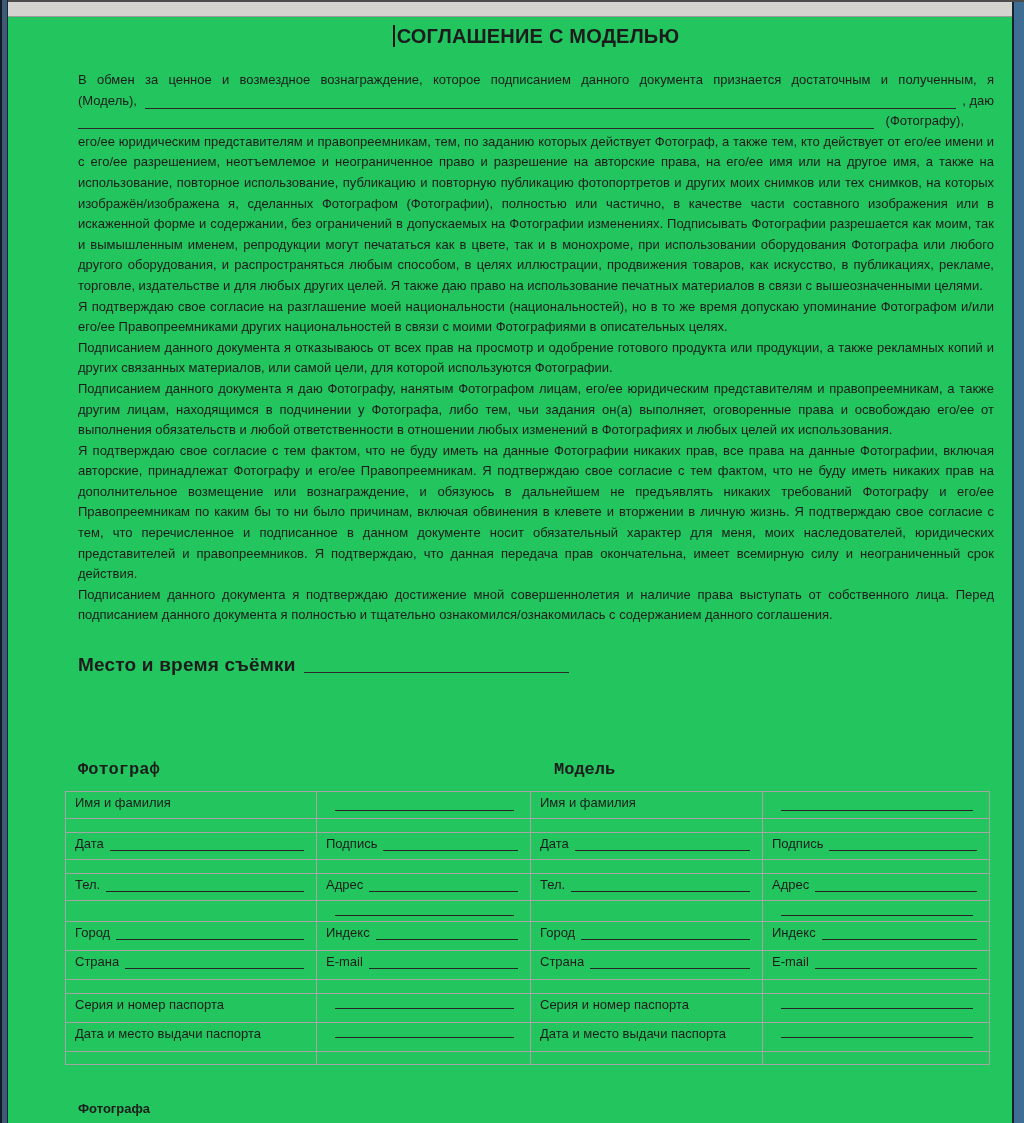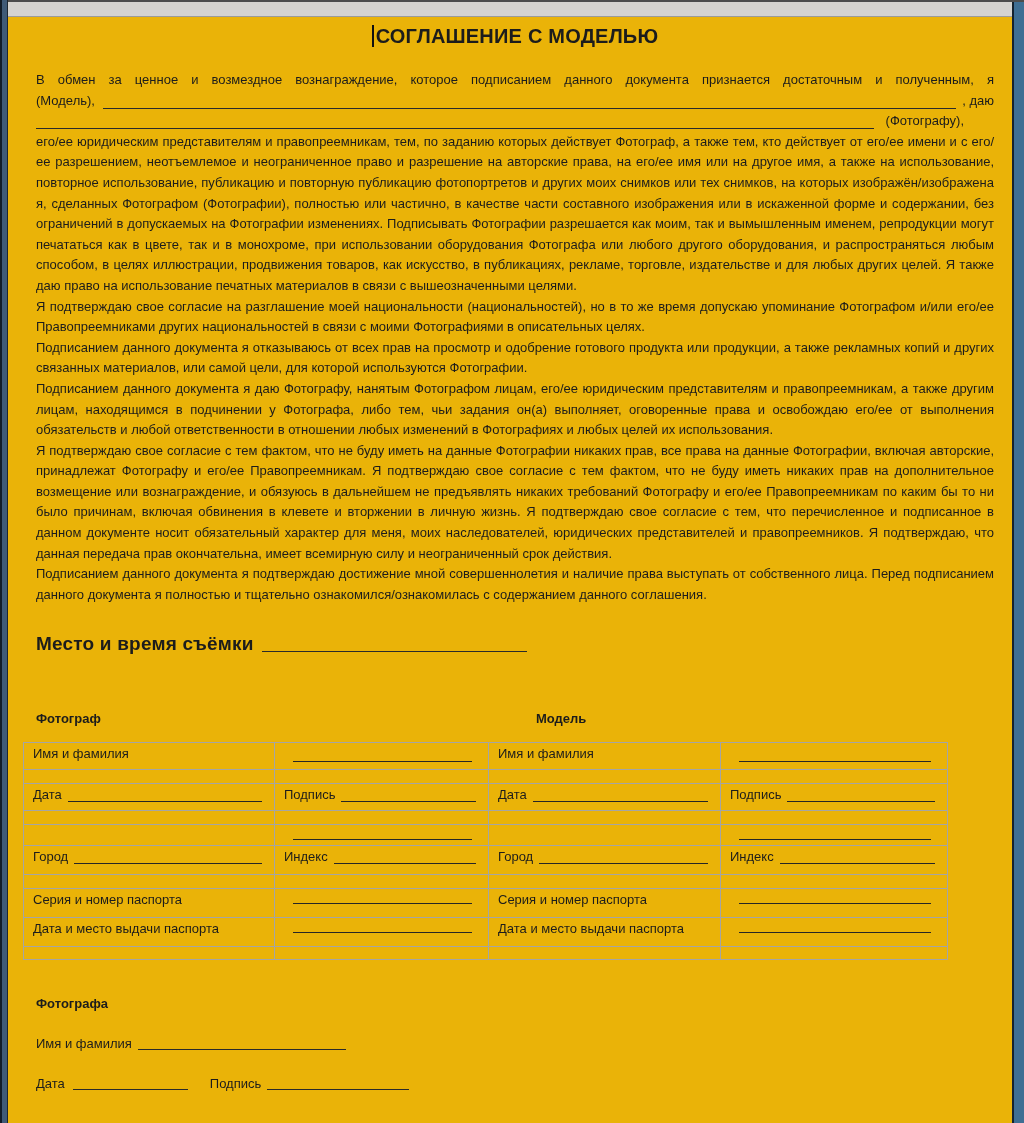--- a/index.html
+++ b/index.html
@@ -9,22 +9,22 @@
     font-family:"Liberation Sans","DejaVu Sans",sans-serif;
     color:#1c1c1c;
   }
   
   .edge-top{position:absolute;top:0;left:0;right:0;height:14px;background:#d5d3cf;border-top:2px solid #4c4c4c;border-bottom:1px solid #9b9b9a;z-index:3;}
   .edge-left{position:absolute;top:0;left:0;bottom:0;width:7px;background:#3f5a77;border-right:1px solid #1d2732;box-shadow:inset 2px 0 0 #121c28;z-index:4;}
   .edge-right{position:absolute;top:2px;right:0;bottom:0;width:10px;background:#3e6e93;border-left:2px solid #14222e;z-index:4;}
 
   .page{
     position:absolute;left:7px;right:10px;top:15px;bottom:0;
-    background:#eab308;
-    padding:0 20px 0 29px;
+    background:#22c55e;
+    padding:0 20px 0 71px;
     box-sizing:border-box;
   }
 
   .title-wrap{text-align:center;margin-top:10px;}
   .title{display:inline-block;font-size:20px;font-weight:bold;letter-spacing:.2px;}
   .caret{display:inline-block;width:2px;height:22px;background:#111;vertical-align:-4px;margin-right:2px;}
 
   .doc-text{margin-top:22px;font-size:13px;line-height:20.6px;text-align:justify;}
   .doc-text p{margin:0;}
   .jline{text-align:justify;text-align-last:justify;}
@@ -33,22 +33,22 @@
   .fl-label{white-space:nowrap;}
   .l2 .fill{margin:0 6px 0 8px;}
   .l3 .fill{margin-right:12px;}
   .l3 .fl-label{margin-right:30px;}
 
   .shoot-line{margin-top:28px;font-size:19px;}
   .shoot-line b{letter-spacing:.2px;}
   .inline-blank{display:inline-block;border-bottom:1px solid #2a2a2a;height:13px;vertical-align:-2px;}
   .blank-shoot{width:265px;margin-left:8px;}
 
-  .tbl-headers{position:relative;margin-top:56px;height:18px;font-size:13px;font-weight:bold;}
-  .hdr-right{position:absolute;left:500px;top:0;}
+  .tbl-headers{position:relative;margin-top:84px;height:18px;font-size:17px;font-weight:bold;font-family:Liberation Mono, monospace;}
+  .hdr-right{position:absolute;left:476px;top:0;}
 
   table.grid{border-collapse:collapse;table-layout:fixed;width:924px;margin-left:-13px;margin-top:13px;border:1px solid #8b8b8b;font-size:13px;}
   table.grid td{border:1px solid #a5a5a5;padding:0;vertical-align:top;}
   .c0{width:251px;} .c1{width:214px;} .c2{width:232px;} .c3{width:227px;}
   tr.h-lg{height:27px;} tr.h-sm{height:14px;} tr.h-md{height:29px;} tr.h-cont{height:21px;} tr.h-end{height:13px;}
   .cw{display:flex;padding:3px 0 0 9px;}
   .cw .lbl{white-space:nowrap;overflow:hidden;}
   .cw .afill{flex:1;border-bottom:1px solid #262626;height:14px;margin:0 12px 0 6px;min-width:10px;}
   .cfill{display:block;border-bottom:1px solid #262626;height:16px;margin:2px 16px 0 18px;}
   .cfill.lo{margin-top:0;height:14px;}
@@ -165,20 +165,46 @@
             </div>
           </td>
     </tr>
     <tr class="h-sm">
           <td></td>
           <td></td>
           <td></td>
           <td></td>
         </tr>
 
+    <tr class="h-lg">
+      <td>
+            <div class="cw">
+              <span class="lbl">Тел.</span>
+              <span class="afill"></span>
+            </div>
+          </td>
+      <td>
+            <div class="cw">
+              <span class="lbl">Адрес</span>
+              <span class="afill"></span>
+            </div>
+          </td>
+      <td>
+            <div class="cw">
+              <span class="lbl">Тел.</span>
+              <span class="afill"></span>
+            </div>
+          </td>
+      <td>
+            <div class="cw">
+              <span class="lbl">Адрес</span>
+              <span class="afill"></span>
+            </div>
+          </td>
+    </tr>
     <tr class="h-cont">
       <td></td>
       <td>
             <span class="cfill lo"></span>
           </td>
       <td></td>
       <td>
             <span class="cfill lo"></span>
           </td>
     </tr>
@@ -198,20 +224,46 @@
           </td>
       <td>
             <div class="cw">
               <span class="lbl">Город</span>
               <span class="afill"></span>
             </div>
           </td>
       <td>
             <div class="cw">
               <span class="lbl">Индекс</span>
+              <span class="afill"></span>
+            </div>
+          </td>
+    </tr>
+    <tr class="h-md">
+      <td>
+            <div class="cw">
+              <span class="lbl">Страна</span>
+              <span class="afill"></span>
+            </div>
+          </td>
+      <td>
+            <div class="cw">
+              <span class="lbl">E-mail</span>
+              <span class="afill"></span>
+            </div>
+          </td>
+      <td>
+            <div class="cw">
+              <span class="lbl">Страна</span>
+              <span class="afill"></span>
+            </div>
+          </td>
+      <td>
+            <div class="cw">
+              <span class="lbl">E-mail</span>
               <span class="afill"></span>
             </div>
           </td>
     </tr>
     <tr class="h-sm">
           <td></td>
           <td></td>
           <td></td>
           <td></td>
         </tr>

